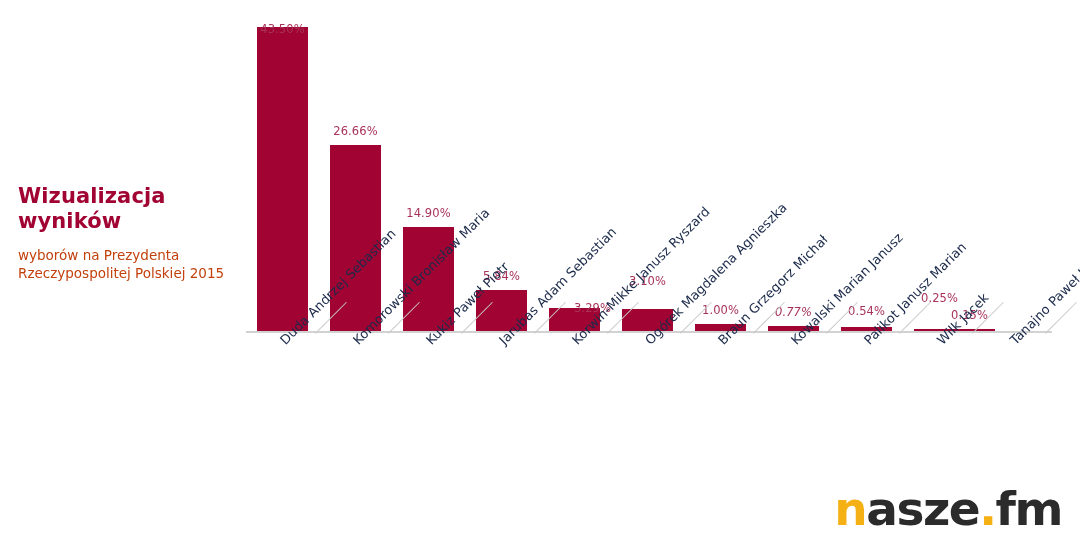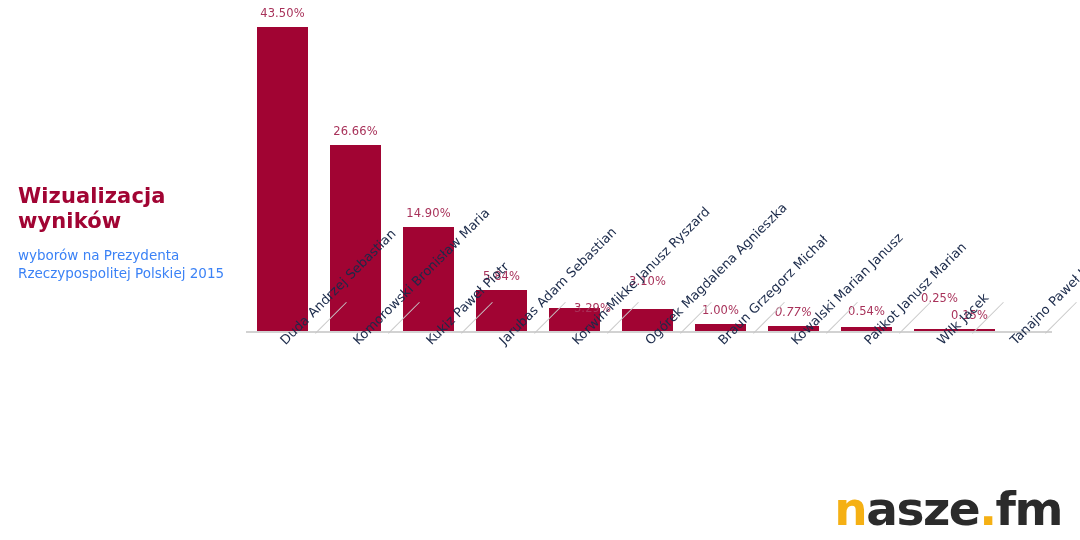--- a/index.html
+++ b/index.html
@@ -26,21 +26,21 @@
   #chart-title {
     color: #a10433;
     font-size: 21px;
     line-height: 25px;
     font-weight: 700;
     letter-spacing: 0.1px;
     white-space: pre-line;
   }
   #chart-subtitle {
     margin-top: 12px;
-    color: #3b82f6;
+    color: #c2410c;
     font-size: 13.5px;
     line-height: 18px;
     font-weight: 400;
     white-space: pre-line;
   }
 
   
   #plot-area {
     position: absolute;
     left: 246px;
@@ -134,21 +134,21 @@
 wyników</div>
   <div id="chart-subtitle">wyborów na Prezydenta
 Rzeczypospolitej Polskiej 2015</div>
 </div>
 
 <div id="plot-area">
   <div id="axis-line"></div>
   <div id="bars-container">
       <div class="bar-slot" style="left: 0px;">
         <div class="bar" title="Duda Andrzej Sebastian — 43.50%" style="height: 304px; background: rgb(161, 4, 51);"></div>
-        <div class="bar-value" style="bottom: 311px; color: rgb(168, 50, 90);">43.50%</div>
+        <div class="bar-value" style="bottom: 295px; color: rgb(168, 50, 90);">43.50%</div>
       </div>
       <div class="bar-slot" style="left: 73px;">
         <div class="bar" title="Komorowski Bronisław Maria — 26.66%" style="height: 186.314px; background: rgb(161, 4, 51);"></div>
         <div class="bar-value" style="bottom: 193.314px; color: rgb(168, 50, 90);">26.66%</div>
       </div>
       <div class="bar-slot" style="left: 146px;">
         <div class="bar" title="Kukiz Paweł Piotr — 14.90%" style="height: 104.129px; background: rgb(161, 4, 51);"></div>
         <div class="bar-value" style="bottom: 111.129px; color: rgb(168, 50, 90);">14.90%</div>
       </div>
       <div class="bar-slot" style="left: 219px;">

